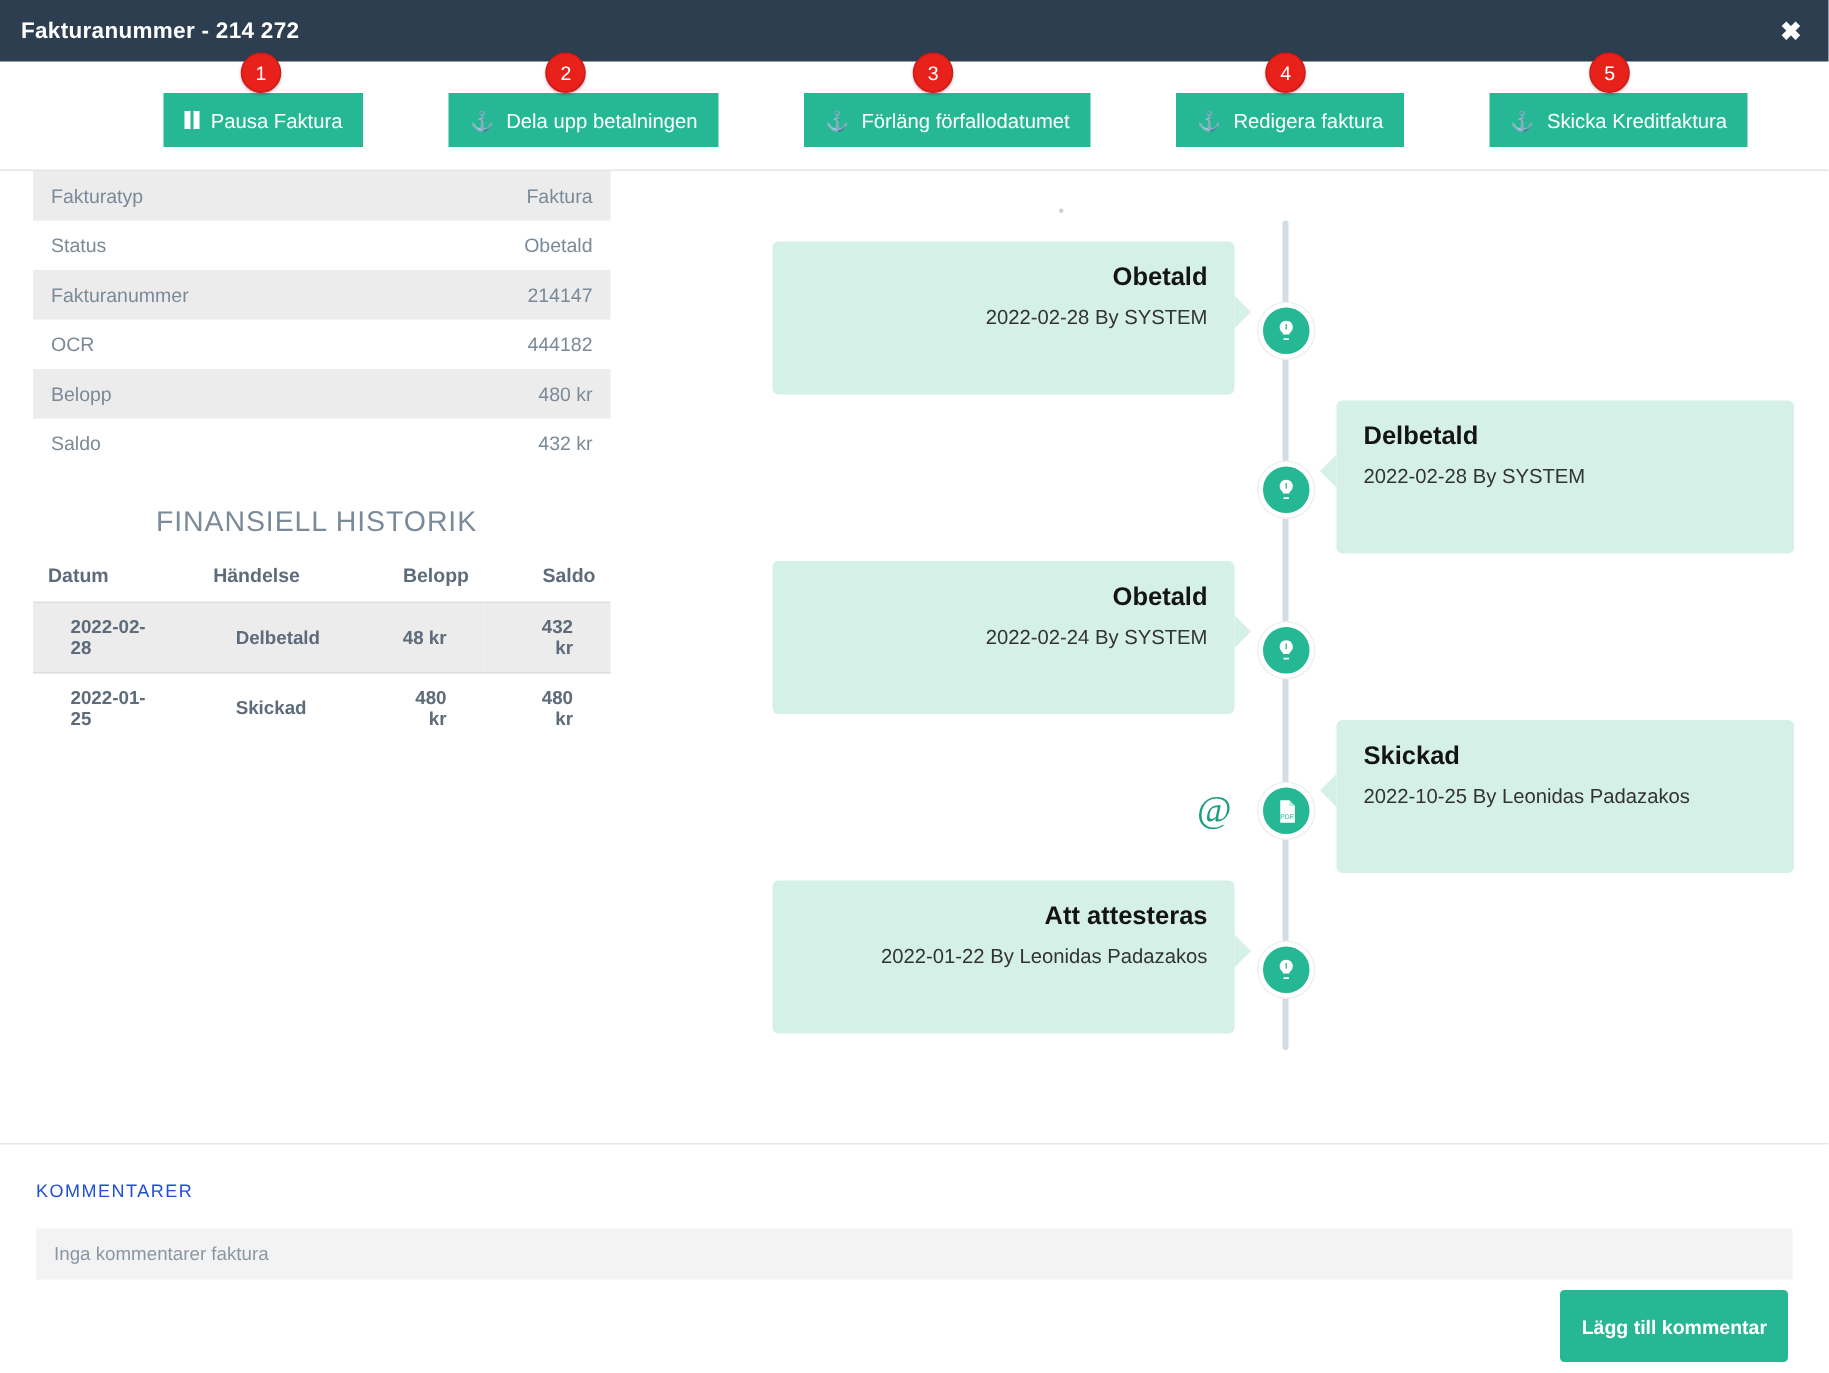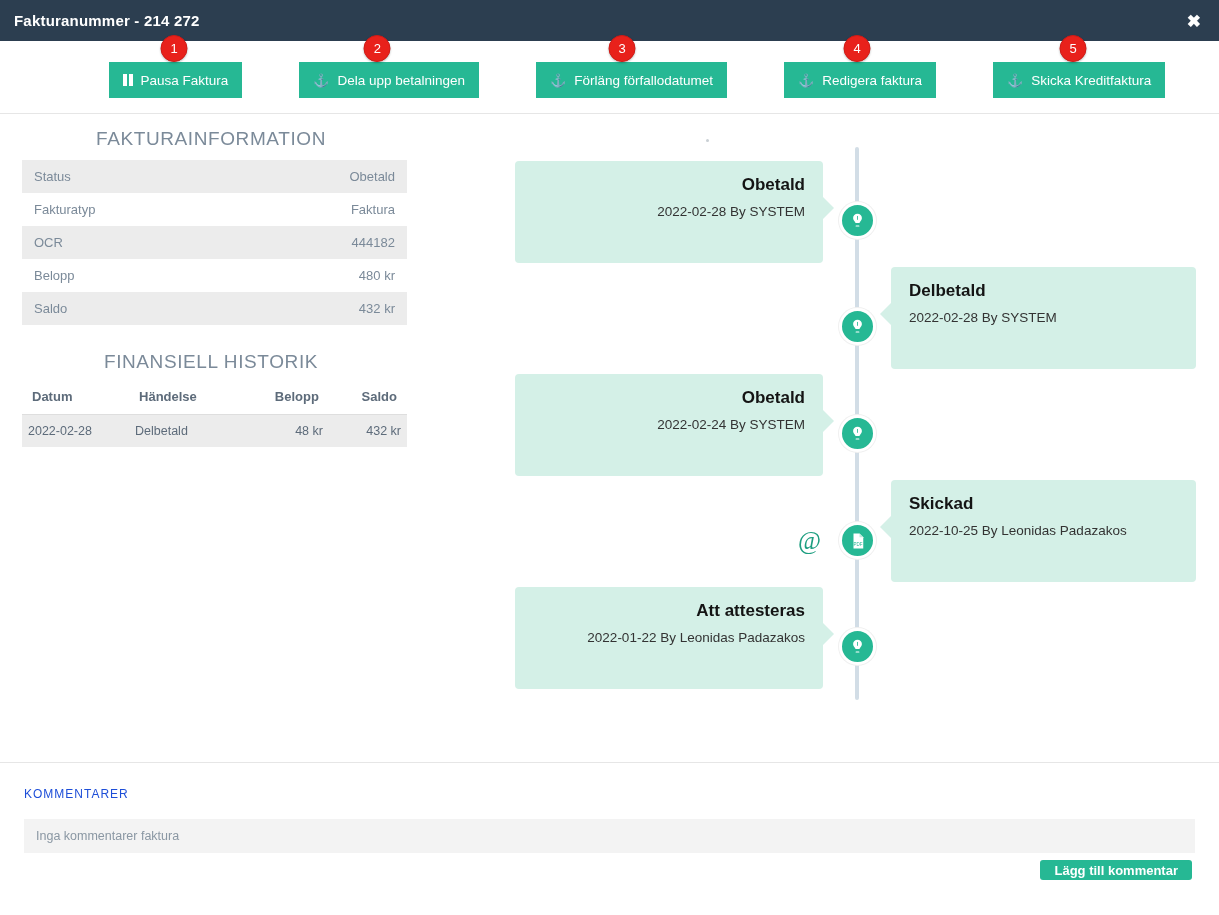--- a/index.html
+++ b/index.html
@@ -142,22 +142,22 @@
     font-size: 13px;
     color: #5d6b7a;
     font-weight: bold;
     text-align: left;
     padding: 6px 10px 10px 10px;
   }
   .hist-table th.num, .hist-table td.num { text-align: right; }
   .hist-table td {
     font-size: 12.5px;
     color: #5d6b7a;
-    font-weight: normal;
-    padding: 9px 6px;
+    font-weight: bold;
+    padding: 9px 25px;
     height: 32px;
   }
   .hist-table tbody tr:nth-child(odd) { background: #ececec; }
   .hist-table tbody tr { border-top: 1px solid #dedede; }
 
   
   .timeline {
     position: absolute;
     left: 440px; top: 0;
     width: 779px; height: 648px;
@@ -254,21 +254,21 @@
   .comments-box span {
     font-size: 12.5px;
     color: #8a97a3;
   }
   .add-comment-btn {
     position: absolute;
     right: 27px; top: 97px;
     background: #26b894;
     border: none;
     color: #ffffff;
-    height: 20px;
+    height: 48px;
     padding: 0 14px;
     font-size: 13px;
     font-weight: bold;
     border-radius: 3px;
     cursor: pointer;
     font-family: "Liberation Sans", sans-serif;
     margin-left: 16px;
   }
 </style>
 </head>
@@ -308,30 +308,33 @@
         <span class="badge">5</span>
         <span class="glyph">⚓</span>
         <span>Skicka Kreditfaktura</span>
       </button>
     </div>
 </div>
 
 <div class="body-area">
 
   <div class="left-col">
-    <div class="section-title">FAKTURAINFORMATION</div>
     <table class="info-table">
       <tbody id="info-tbody">
           <tr>
+            <td class="k">Fakturatyp</td>
+            <td class="v">Faktura</td>
+          </tr>
+          <tr>
             <td class="k">Status</td>
             <td class="v">Obetald</td>
           </tr>
           <tr>
-            <td class="k">Fakturatyp</td>
-            <td class="v">Faktura</td>
+            <td class="k">Fakturanummer</td>
+            <td class="v">214147</td>
           </tr>
           <tr>
             <td class="k">OCR</td>
             <td class="v">444182</td>
           </tr>
           <tr>
             <td class="k">Belopp</td>
             <td class="v">480 kr</td>
           </tr>
           <tr>
@@ -350,20 +353,26 @@
             <th class="num">Belopp</th>
             <th class="num">Saldo</th>
           </tr>
         </thead>
       <tbody id="hist-tbody">
           <tr>
             <td>2022-02-28</td>
             <td>Delbetald</td>
             <td class="num">48 kr</td>
             <td class="num">432 kr</td>
+          </tr>
+          <tr>
+            <td>2022-01-25</td>
+            <td>Skickad</td>
+            <td class="num">480 kr</td>
+            <td class="num">480 kr</td>
           </tr>
         </tbody>
     </table>
   </div>
 
   <div class="timeline">
     <div class="tl-topdot"></div>
     <div class="tl-axis"></div>
     <div id="tl-items">
         <div class="tl-card left" style="top: 47px; height: 102px; left: 75px; width: 308px;">

